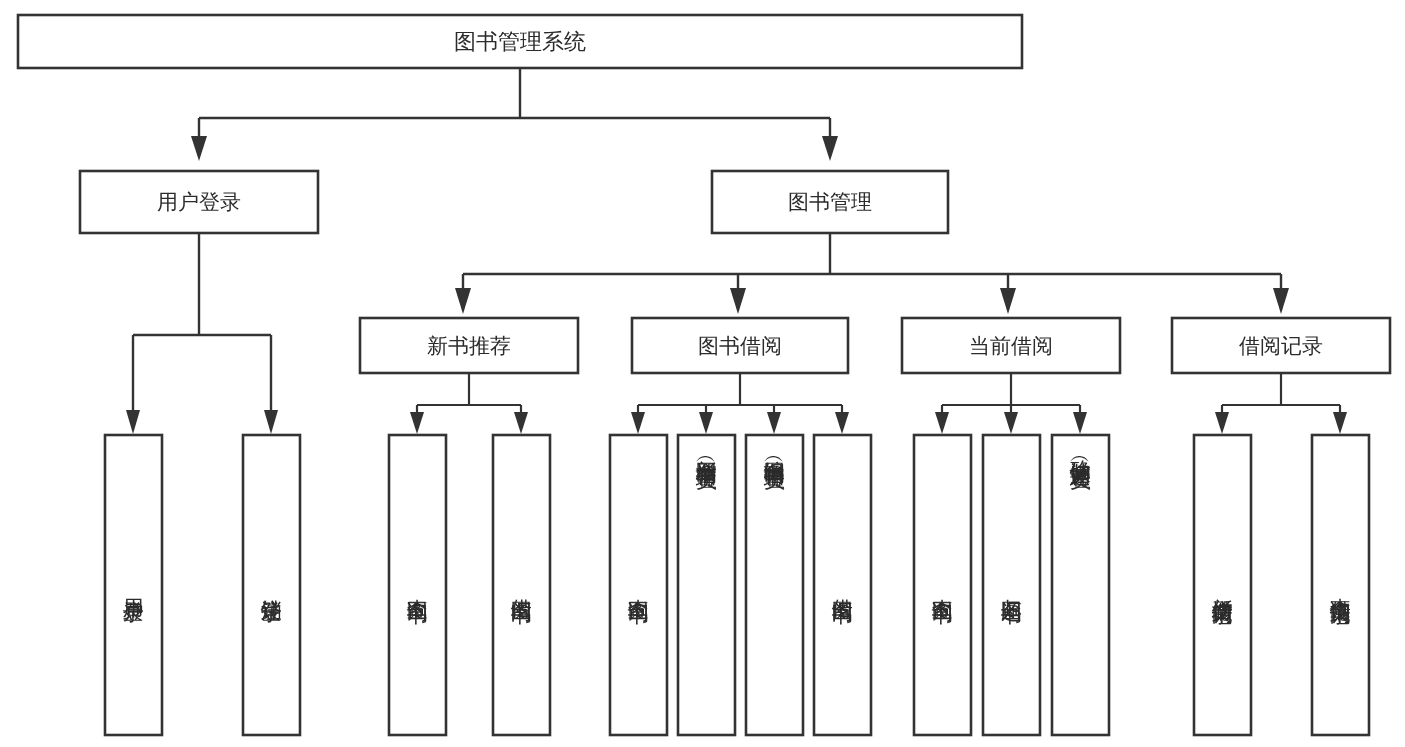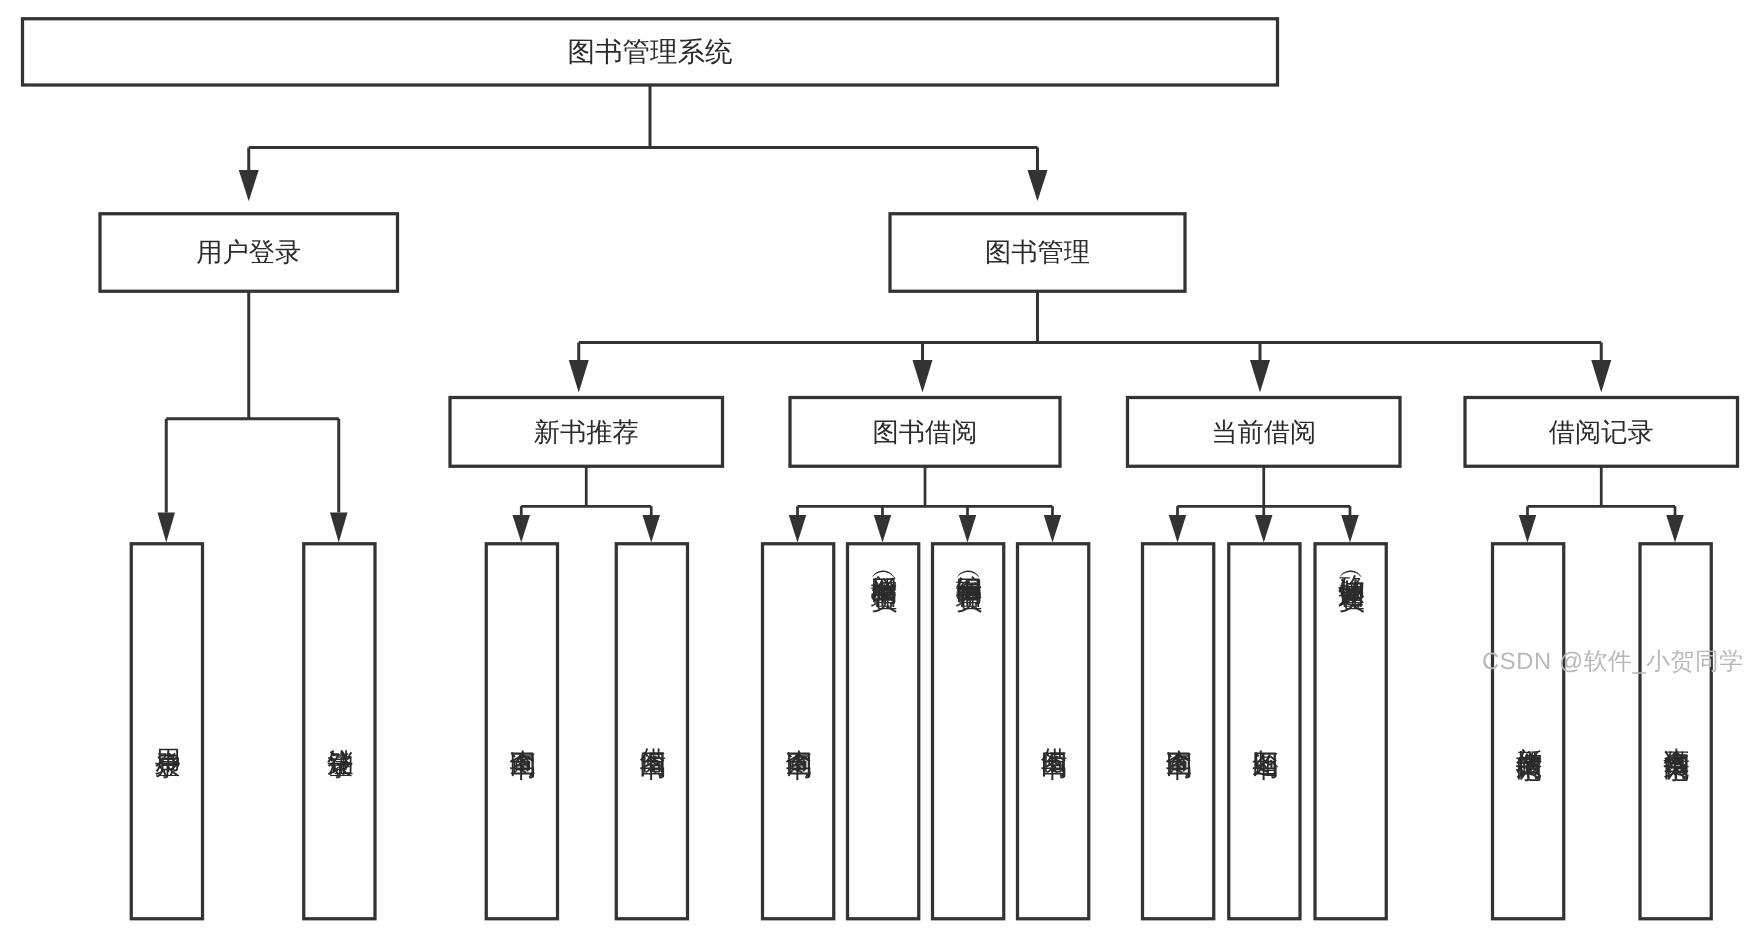--- a/index.html
+++ b/index.html
@@ -254,15 +254,14 @@
     <span class="leaf-label">确认归还（管理员）</span>
   </div>
 
   <div class="leaf-label-wrap" style="left:1194px; top:435px; width:57px; height:300px; align-items:center;">
     <span class="leaf-label">新增借阅记录</span>
   </div>
   <div class="leaf-label-wrap" style="left:1312px; top:435px; width:57px; height:300px; align-items:center;">
     <span class="leaf-label">查询借阅记录</span>
   </div>
 
-  <div class="watermark">CSDN @软件_小贺同学</div>
 
 </div>
 
 </body></html>

